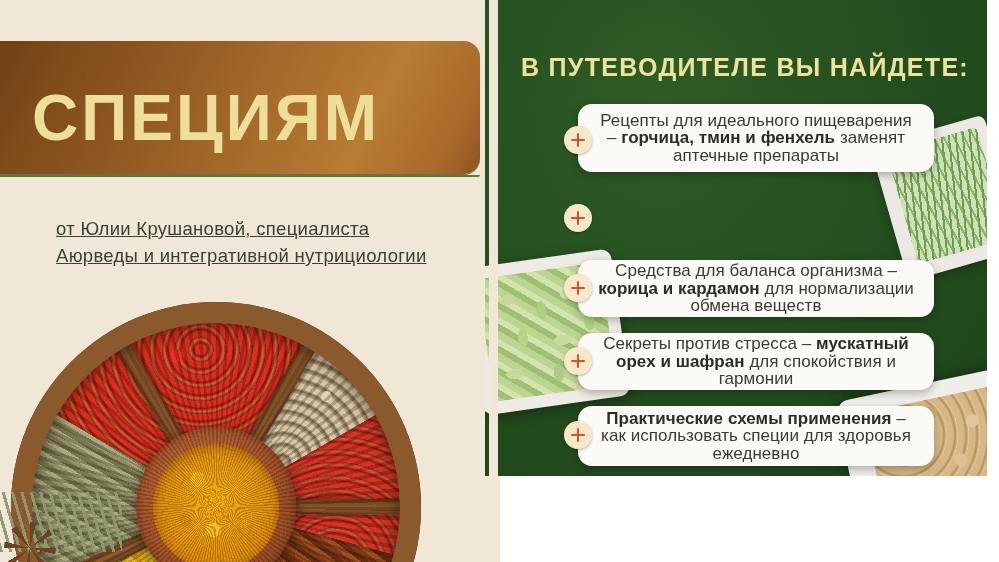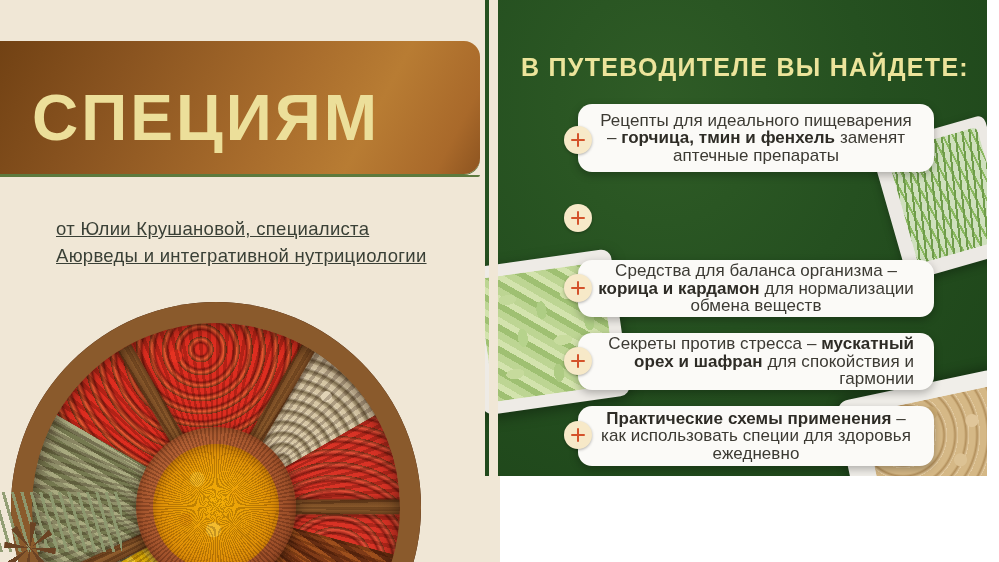--- a/index.html
+++ b/index.html
@@ -315,21 +315,21 @@
     position: absolute;
     background: #d4522a;
     border-radius: 1px;
   }
   .plus-badge::before { left: 50%; top: 7px; width: 2.6px; height: 14px; margin-left: -1.3px; }
   .plus-badge::after  { top: 50%; left: 7px; height: 2.6px; width: 14px; margin-top: -1.3px; }
 
   .c1 { top: 104px; height: 68px; }  .b1 { top: 126px; }
   .c2 { top: 182px; height: 68px; }  .b2 { top: 204px; }
   .c3 { top: 260px; height: 57px; }  .b3 { top: 274px; }
-  .c4 { top: 333px; height: 57px; text-align: right; }  .b4 { top: 347px; }
+  .c4 { top: 333px; height: 57px; }  .b4 { top: 347px; }
   .c5 { top: 406px; height: 60px; }  .b5 { top: 421px; }
 
   
   .cta {
     position: absolute; left: 66px; top: 487px;
     width: 400px;
     text-align: center;
     color: #f3f1e6;
     font-size: 20.5px;
     line-height: 26px;

